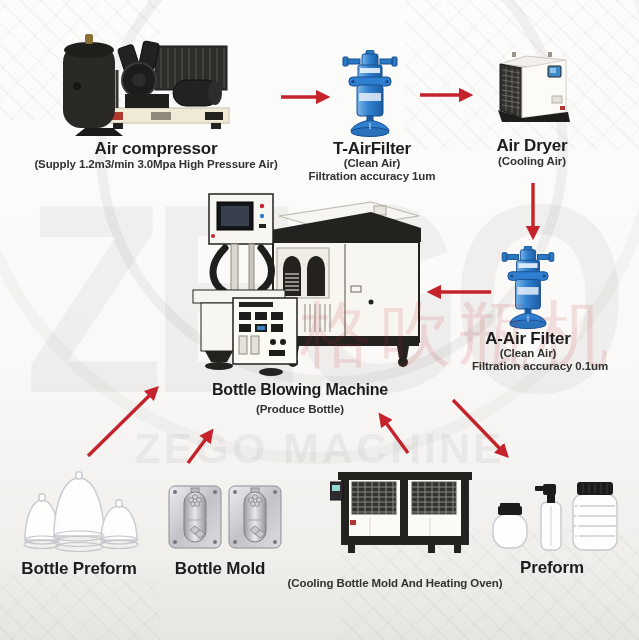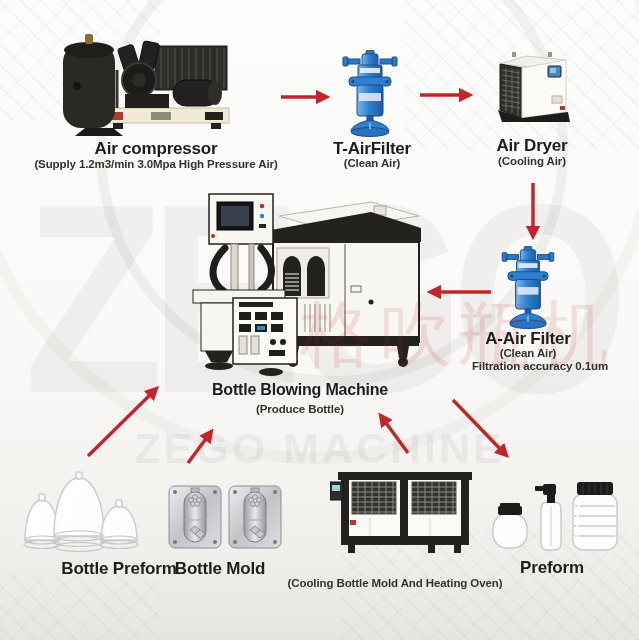--- a/index.html
+++ b/index.html
@@ -122,20 +122,21 @@
       <rect x="15" y="35" width="26" height="31" rx="3" fill="url(#gb)" stroke="#174f90"></rect>
       <rect x="17" y="43" width="22" height="8" fill="#e6eff8" opacity=".85"></rect>
       <rect x="25" y="66" width="6" height="7" fill="#1d5ea8" stroke="#174f90"></rect>
       <path d="M28,70 C17,72 9,77 9,81 L47,81 C47,77 39,72 28,70 Z" fill="#2f7fd0" stroke="#174f90"></path>
       <ellipse cx="28" cy="82" rx="19" ry="4.5" fill="#2a72bc" stroke="#174f90"></ellipse>
       <line x1="28" y1="73" x2="28" y2="79" stroke="#9cc4e8" stroke-width="1.5"></line>
     </svg>
   </div>
   <div class="label title" style="left:290px;top:139px;width:164px;">T-AirFilter</div>
   <div class="label sub" style="left:290px;top:157px;width:164px;">(Clean Air)</div>
+  <div class="label sub" style="left:272px;top:170px;width:200px;">Filtration accuracy 1um</div>
 
   <div class="icon" style="left:492px;top:48px;">
     <svg viewBox="0 0 82 84" width="82" height="84">
       <polygon points="8,16 34,8 74,12 48,20" fill="#f2f0ea" stroke="#cdc9c1"></polygon>
       <rect x="20" y="4" width="4" height="5" fill="#9a968c"></rect>
       <rect x="56" y="4" width="4" height="5" fill="#9a968c"></rect>
       <polygon points="8,16 30,20 30,70 8,62" fill="#302f2c" stroke="#1c1b18"></polygon>
       <g stroke="#6e6c66" stroke-width="1">
         <line x1="10" y1="22" x2="28" y2="25"></line>
           <line x1="10" y1="27" x2="28" y2="30"></line>
@@ -273,21 +274,21 @@
         <ellipse cx="103" cy="74" rx="18" ry="4"></ellipse>
           <ellipse cx="103" cy="78.5" rx="19" ry="4"></ellipse>
       </g>
       <g fill="none" stroke="rgba(255,255,255,.9)" stroke-width="2">
         <path d="M52,58 C52,38 56,24 61,20"></path>
         <path d="M17,62 C17,50 20,42 24,40"></path>
         <path d="M93,64 C93,54 96,48 100,46"></path>
       </g>
     </svg>
   </div>
-  <div class="label title" style="left:0px;top:559px;width:158px;padding-left:40px;">Bottle Preform</div>
+  <div class="label title" style="left:0px;top:559px;width:158px;">Bottle Preform</div>
 
   <div class="icon" style="left:164px;top:476px;">
     <svg viewBox="0 0 122 80" width="122" height="80">
       <defs>
         <linearGradient id="met" x1="0" y1="0" x2="1" y2="1">
           <stop offset="0" stop-color="#ececf0"></stop>
             <stop offset=".5" stop-color="#c2c3c8"></stop>
             <stop offset="1" stop-color="#dcdce0"></stop>
         </linearGradient>
         <linearGradient id="metv" x1="0" y1="0" x2="1" y2="0">

